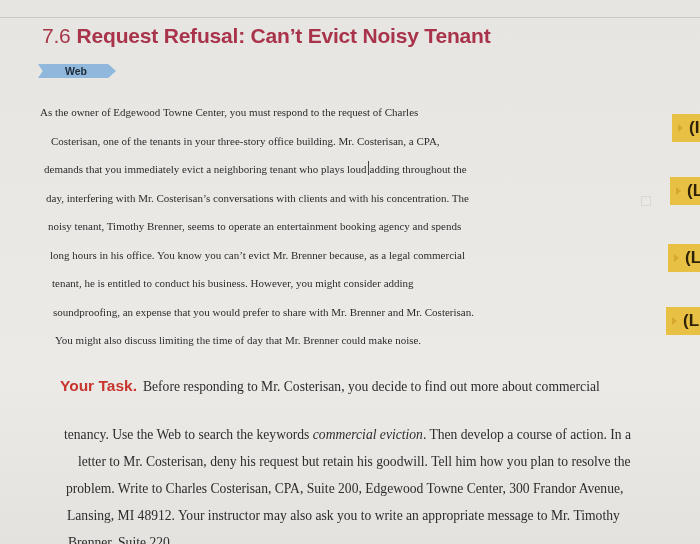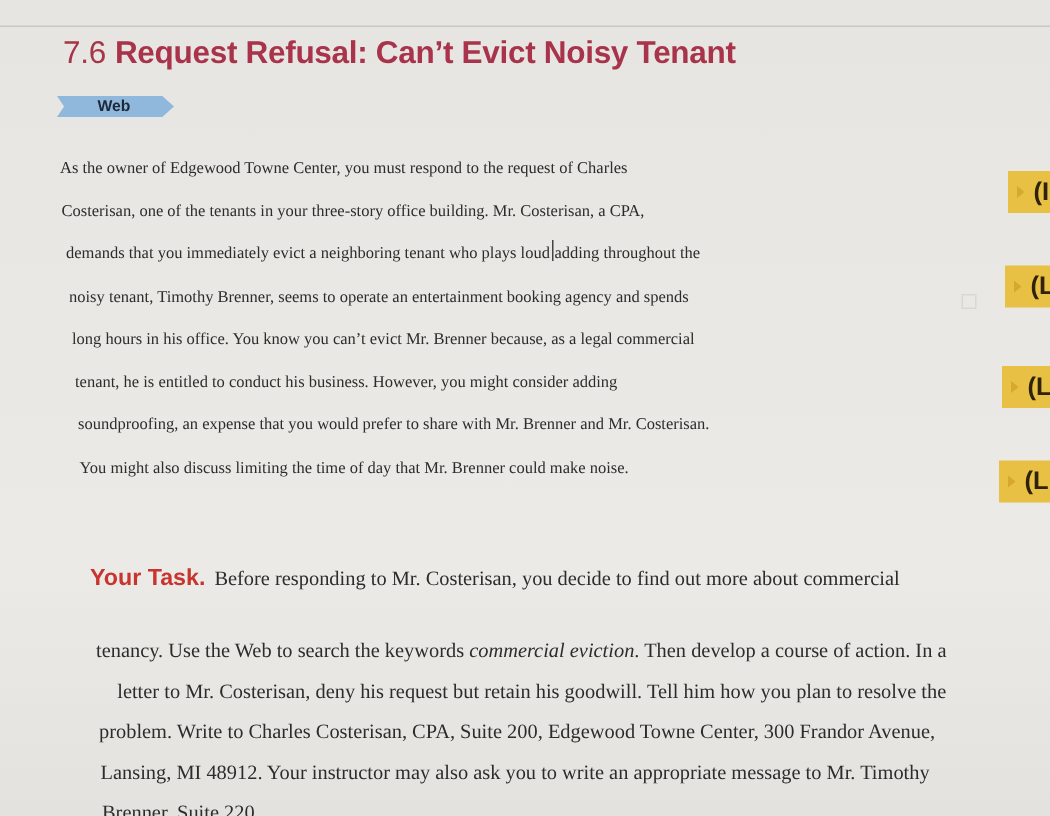--- a/index.html
+++ b/index.html
@@ -63,37 +63,37 @@
       position: absolute;
       font-size: 11px;
       line-height: 28.5px;
       white-space: nowrap;
       color: #2e2c2b;
     }
     .para .line {
       display: block;
     }
     .p1 { left: 40px; top: 98px; }
-    .p1 .line:nth-child(2) { margin-left: 1px; }
+    .p1 .line:nth-child(2) { margin-left: 11px; }
     .p1 .line:nth-child(3) { margin-left: 4px; }
     .p1 .line:nth-child(4) { margin-left: 6px; }
     .p1 .line:nth-child(5) { margin-left: 8px; }
     .p1 .line:nth-child(6) { margin-left: 10px; }
     .p1 .line:nth-child(7) { margin-left: 12px; }
     .p1 .line:nth-child(8) { margin-left: 13px; }
     .p1 .line:nth-child(9) { margin-left: 15px; }
 
     .p2 {
       left: 60px;
       top: 372px;
       font-size: 13.6px;
       line-height: 27px;
     }
     .p2 .line:nth-child(2) { margin-left: 4px; margin-top: 21px; }
-    .p2 .line:nth-child(3) { margin-left: 18px; text-align: center; }
+    .p2 .line:nth-child(3) { margin-left: 18px; }
     .p2 .line:nth-child(4) { margin-left: 6px; }
     .p2 .line:nth-child(5) { margin-left: 7px; }
     .p2 .line:nth-child(6) { margin-left: 8px; }
     .task-lead {
       font-family: "Liberation Sans", sans-serif;
       font-weight: bold;
       color: #c8342e;
       font-size: 15.5px;
       margin-right: 6px;
     }
@@ -158,20 +158,21 @@
 </div>
 
 <div class="badge">
   <span>Web</span>
 </div>
 
 <div class="para p1">
   <span class="line">As the owner of Edgewood Towne Center, you must respond to the request of Charles</span>
   <span class="line">Costerisan, one of the tenants in your three-story office building. Mr. Costerisan, a CPA,</span>
   <span class="line"><span>demands that you immediately evict a neighboring tenant who plays loud</span><span class="cursor"></span><span>adding throughout the</span></span>
+  <span class="line">day, interfering with Mr. Costerisan’s conversations with clients and with his concentration. The</span>
   <span class="line">noisy tenant, Timothy Brenner, seems to operate an entertainment booking agency and spends</span>
   <span class="line">long hours in his office. You know you can’t evict Mr. Brenner because, as a legal commercial</span>
   <span class="line">tenant, he is entitled to conduct his business. However, you might consider adding</span>
   <span class="line">soundproofing, an expense that you would prefer to share with Mr. Brenner and Mr. Costerisan.</span>
   <span class="line">You might also discuss limiting the time of day that Mr. Brenner could make noise.</span>
 </div>
 
 <div class="para p2">
   <span class="line"><span class="task-lead">Your Task.</span><span>Before responding to Mr. Costerisan, you decide to find out more about commercial</span></span>
   <span class="line"><span>tenancy. Use the Web to search the keywords </span><span class="italic">commercial eviction</span><span>. Then develop a course of action. In a</span></span>

